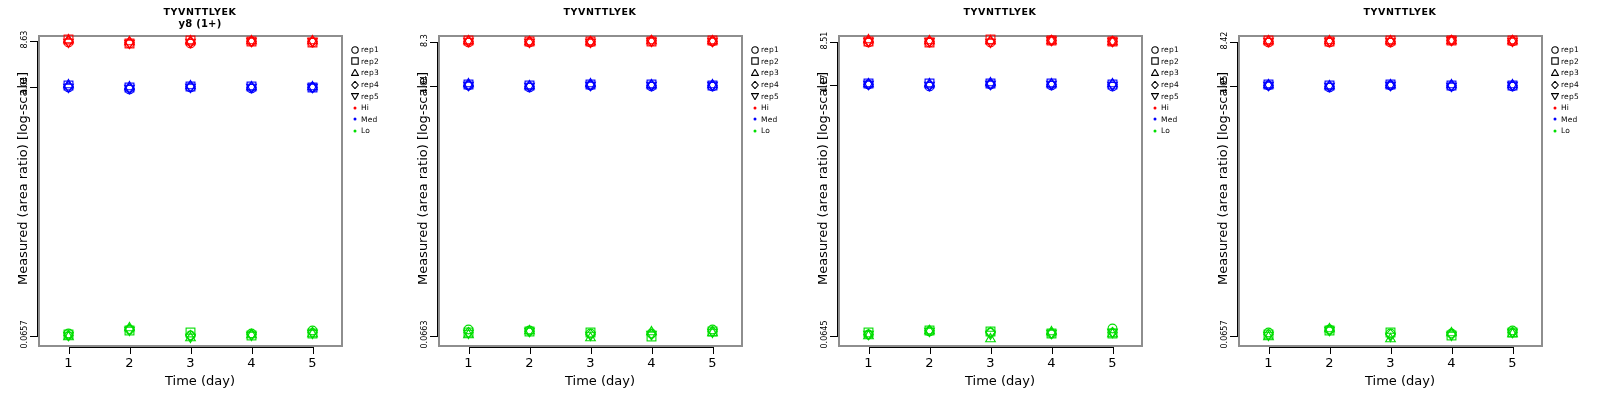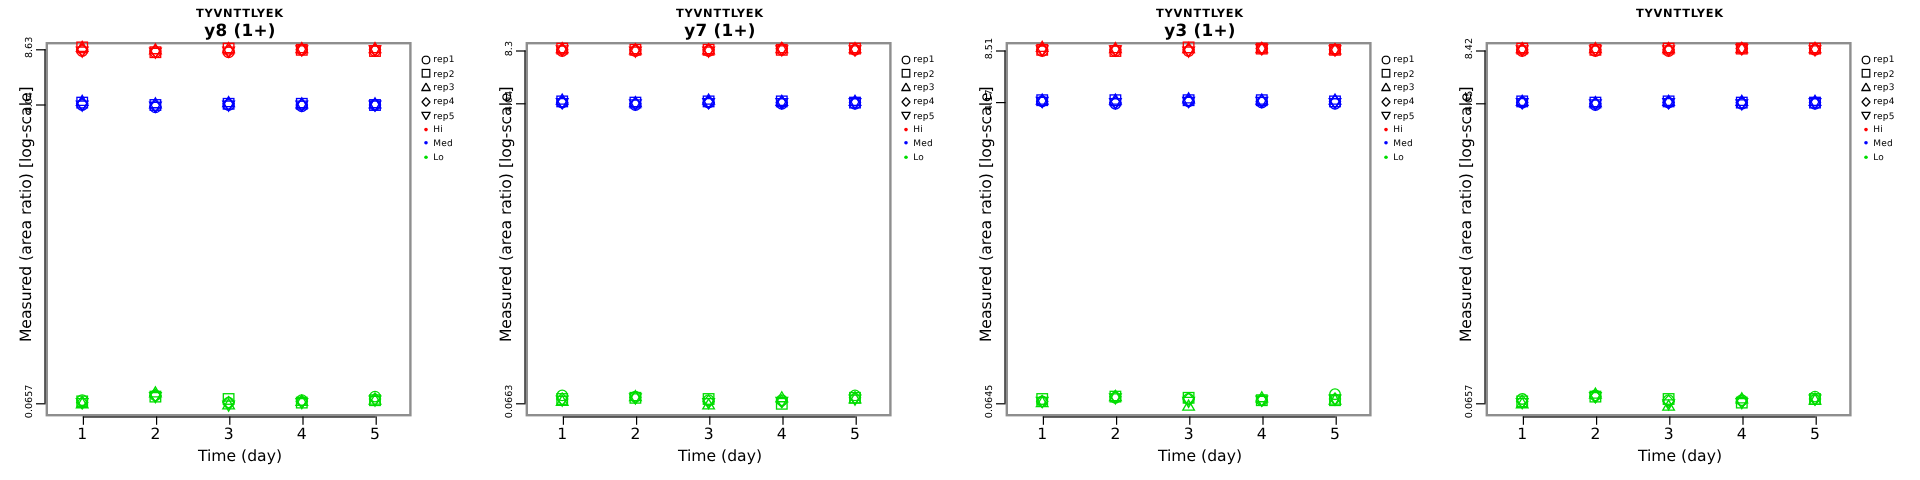--- a/index.html
+++ b/index.html
@@ -7,21 +7,21 @@
   #panels{display:flex;width:1600px;height:400px;}
   .panel{position:relative;width:400px;height:400px;}
 
   .title-main{
     position:absolute;left:0;right:0;top:6px;text-align:center;
     font-family:"DejaVu Sans",sans-serif;font-size:9.5px;font-weight:bold;
     letter-spacing:.6px;color:#000;
   }
   .title-sub{
     position:absolute;left:0;right:0;top:18px;text-align:center;
-    font-family:"DejaVu Sans",sans-serif;font-size:14px;font-weight:bold;
+    font-family:"DejaVu Sans",sans-serif;font-size:10px;font-weight:bold;
     letter-spacing:.2px;color:#000;
   }
 
   
   .ylab{
     position:absolute;left:-118px;top:171px;width:280px;
     transform:rotate(-90deg);transform-origin:center center;
     text-align:center;font-size:13px;color:#000;white-space:nowrap;
   }
 
@@ -522,21 +522,20 @@
             <svg width="8" height="8">
               <circle cx="4" cy="4" r="1.5" fill="#00DD00"></circle>
             </svg>
           </span>
           <span class="lgtxt">Lo</span>
         </div>
       </div>
     </div>
     <div class="panel">
       <div class="title-main">TYVNTTLYEK</div>
-      <div class="title-sub">y7 (1+)</div>
       <div class="ylab">Measured (area ratio) [log-scale]</div>
       <div class="plotframe"></div>
       <div class="yaxisline" style="top:41.91808041546102px;height:293.71850163744386px;"></div>
       <div class="ytick" style="top:41.91808041546102px;"></div>
       <div class="ytlabel" style="left:-6px;top:35.91808041546102px;">8.3</div>
       <div class="ytick" style="top:85.7044866967804px;"></div>
       <div class="ytlabel" style="left:-6px;top:79.7044866967804px;">4.04</div>
       <div class="ytick" style="top:335.6365820529049px;"></div>
       <div class="ytlabel" style="left:-6px;top:329.6365820529049px;">0.0663</div>
       <div class="xaxisline" style="left:68.5px;width:244px;"></div>
@@ -988,21 +987,20 @@
             <svg width="8" height="8">
               <circle cx="4" cy="4" r="1.5" fill="#00DD00"></circle>
             </svg>
           </span>
           <span class="lgtxt">Lo</span>
         </div>
       </div>
     </div>
     <div class="panel">
       <div class="title-main">TYVNTTLYEK</div>
-      <div class="title-sub">y3 (1+)</div>
       <div class="ylab">Measured (area ratio) [log-scale]</div>
       <div class="plotframe"></div>
       <div class="yaxisline" style="top:41.641225623861544px;height:294.63617254992795px;"></div>
       <div class="ytick" style="top:41.641225623861544px;"></div>
       <div class="ytlabel" style="left:-6px;top:35.641225623861544px;">8.51</div>
       <div class="ytick" style="top:84.68860852386672px;"></div>
       <div class="ytlabel" style="left:-6px;top:78.68860852386672px;">4.17</div>
       <div class="ytick" style="top:336.2773981737895px;"></div>
       <div class="ytlabel" style="left:-6px;top:330.2773981737895px;">0.0645</div>
       <div class="xaxisline" style="left:68.5px;width:244px;"></div>

